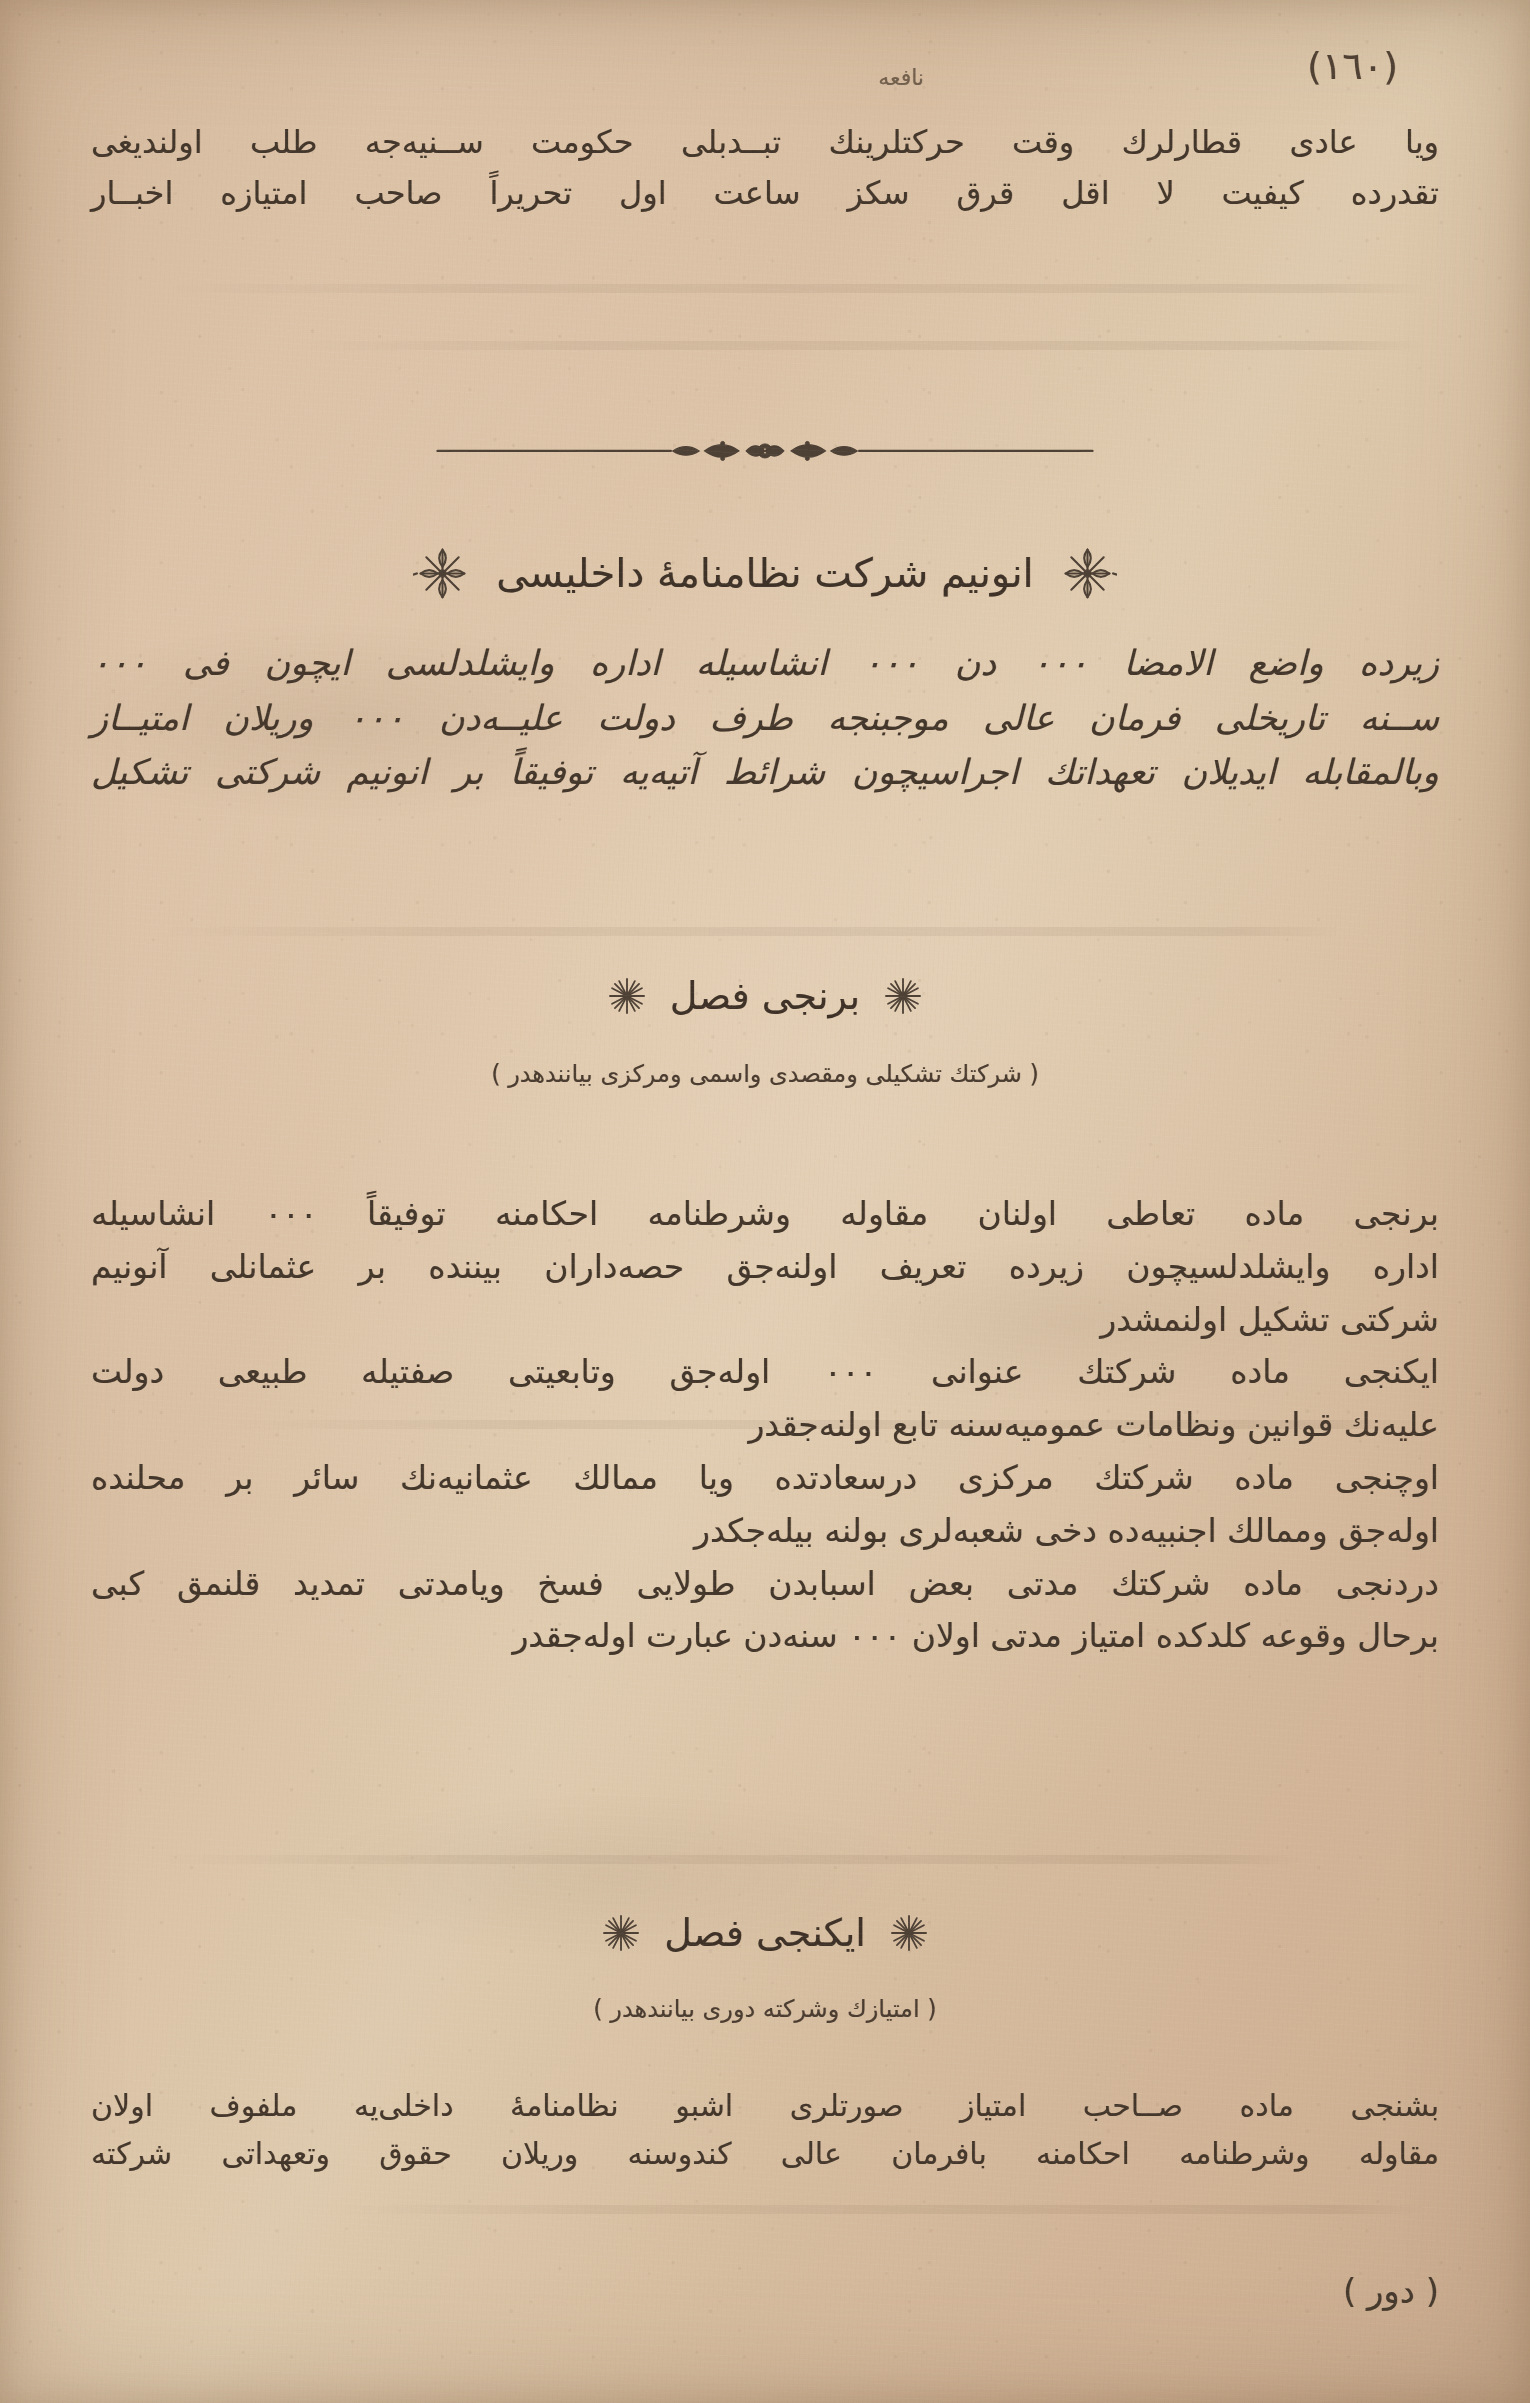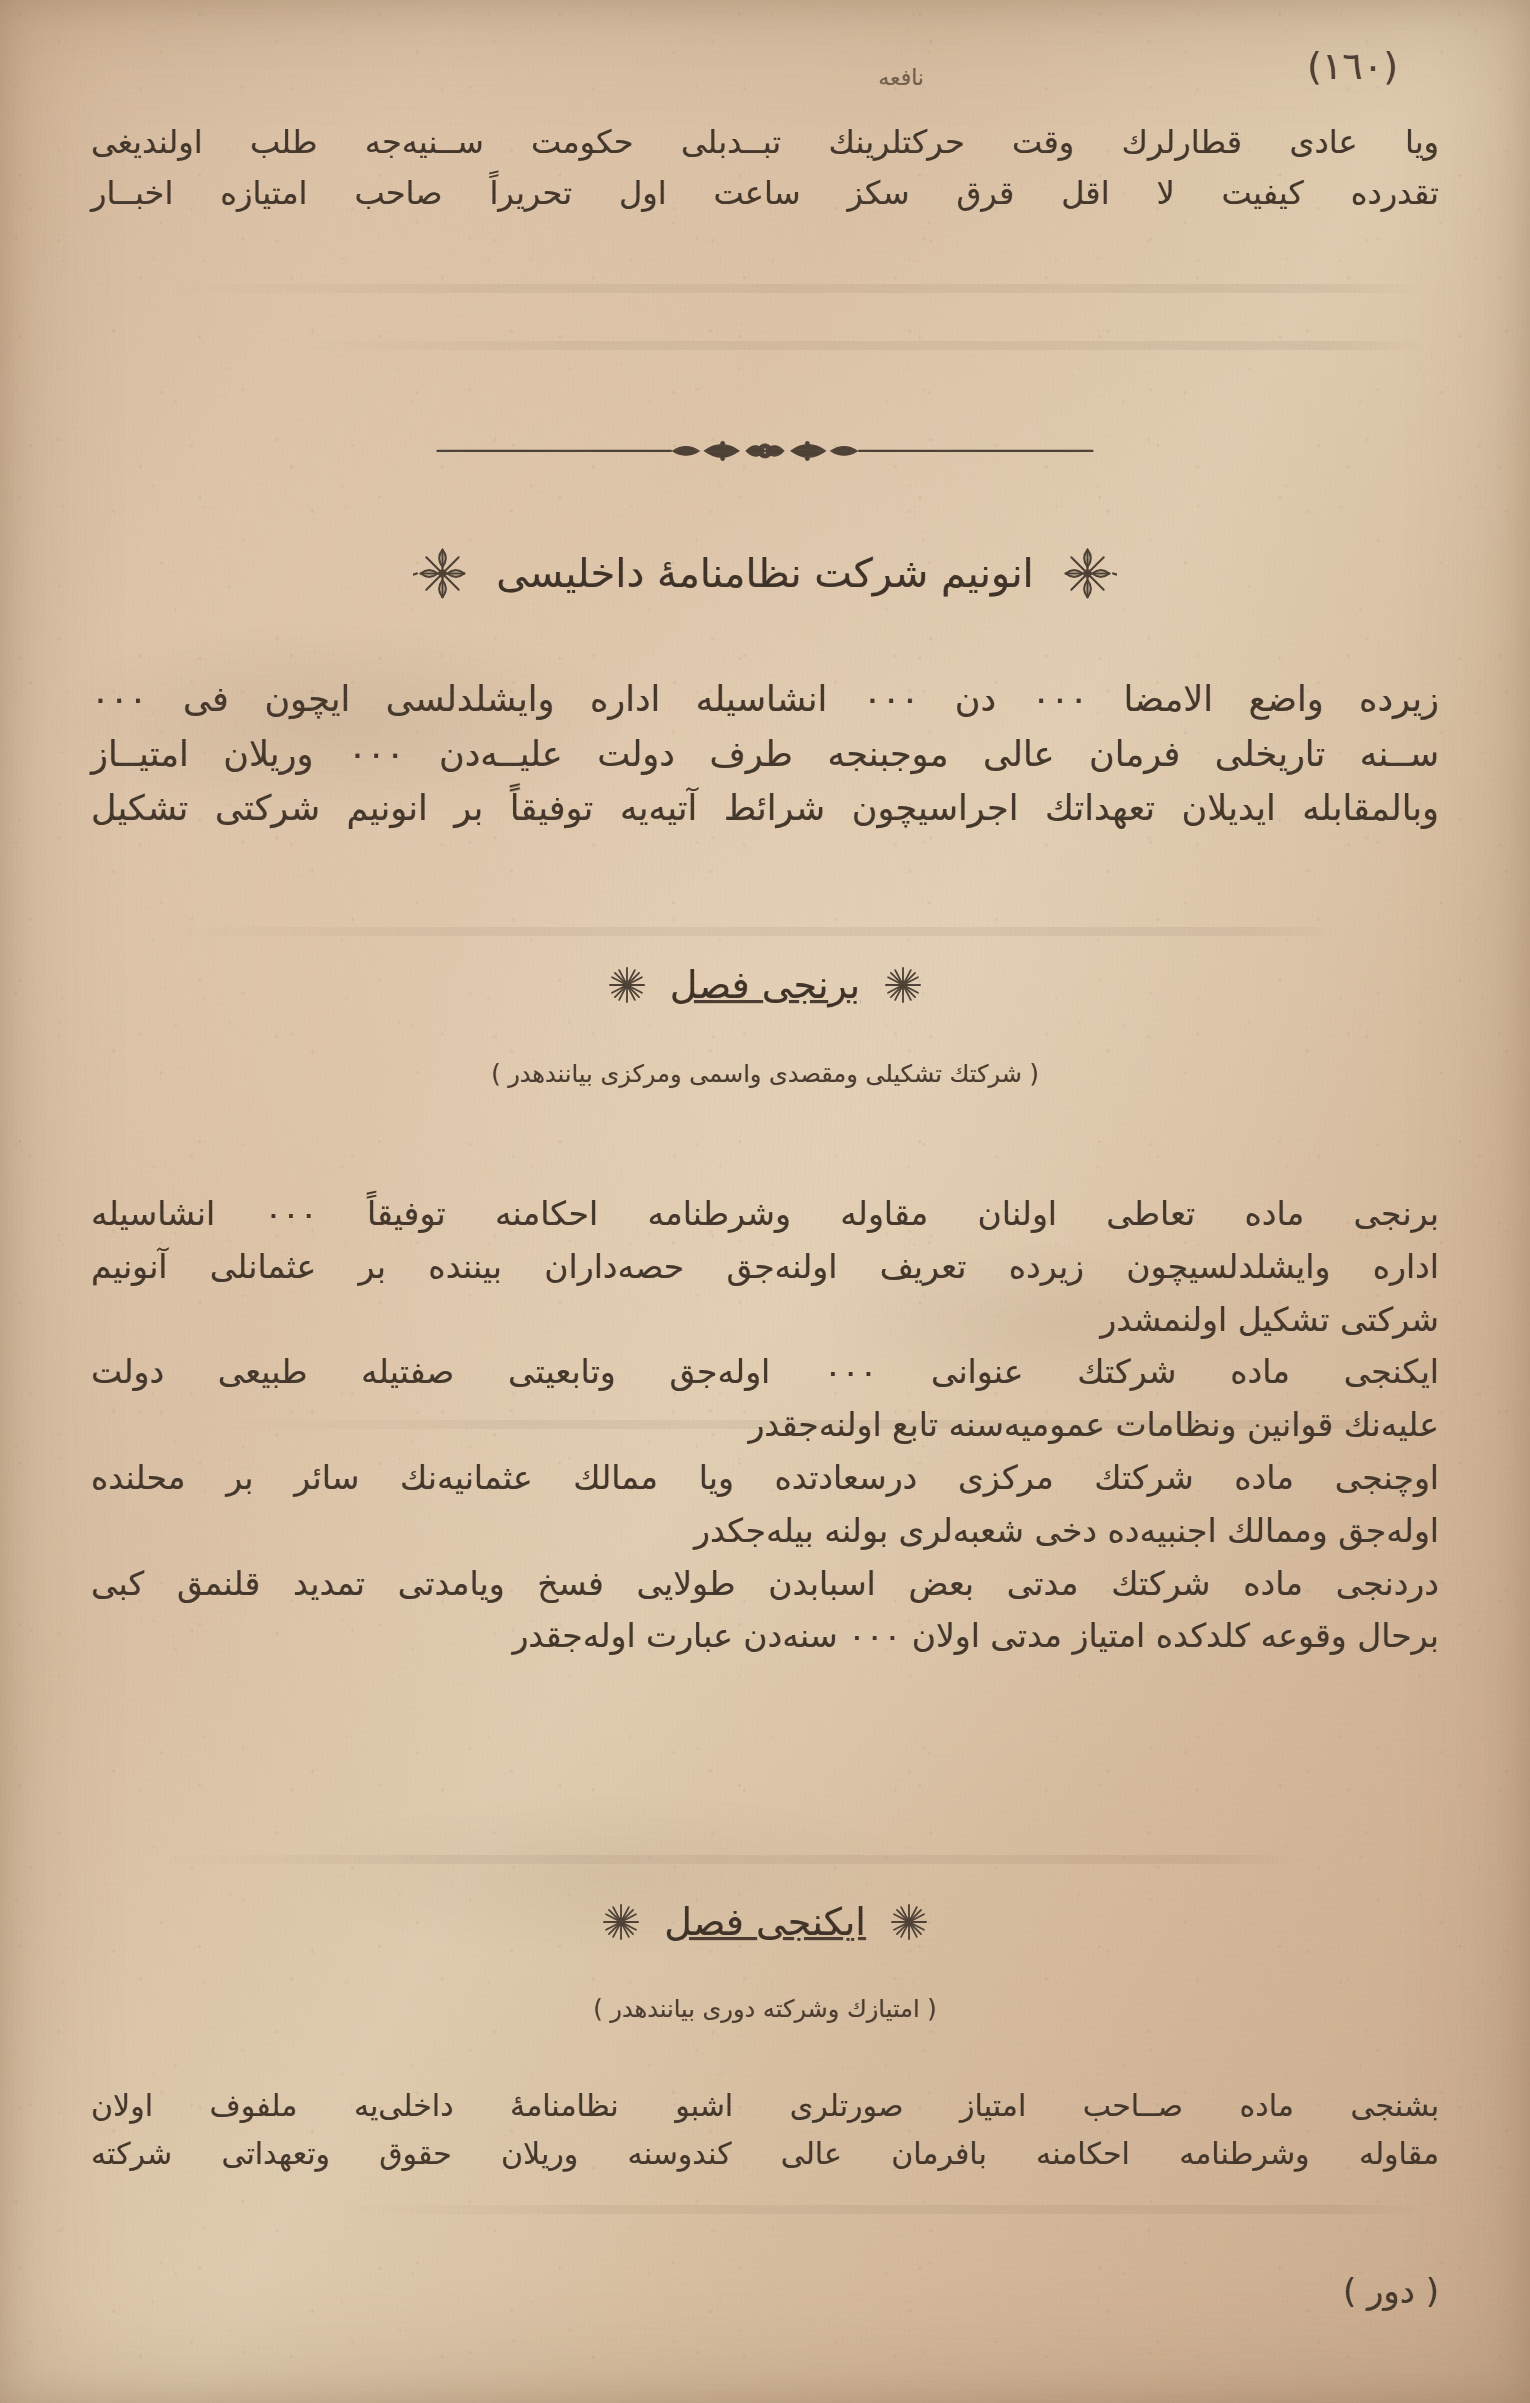--- a/index.html
+++ b/index.html
@@ -160,34 +160,34 @@
     gap: 24.6px;
   }
   #title-row .ttl {
     font-size: 40px;
     color: #3e3228;
     letter-spacing: 0.9px;
   }
   .floret { display: block; flex: 0 0 auto; }
 
   
-  #para-preamble { top: 672px; }
+  #para-preamble { top: 636px; font-style: italic; }
   #para-preamble .line { font-size: 35px; line-height: 1.56; }
   #para-preamble .line.tail { text-align-last: right; }
 
   
   .chap-row {
     position: absolute;
     left: 0;
     right: 0;
     height: 66px;
     display: flex;
+    align-items: center;
     justify-content: center;
     gap: 21px;
-    text-decoration: underline;
   }
   .chap-row .chap-txt {
     font-size: 38px;
     color: #3e3228;
   }
   .chap-sub {
     position: absolute;
     left: 0;
     right: 0;
     text-align: center;

